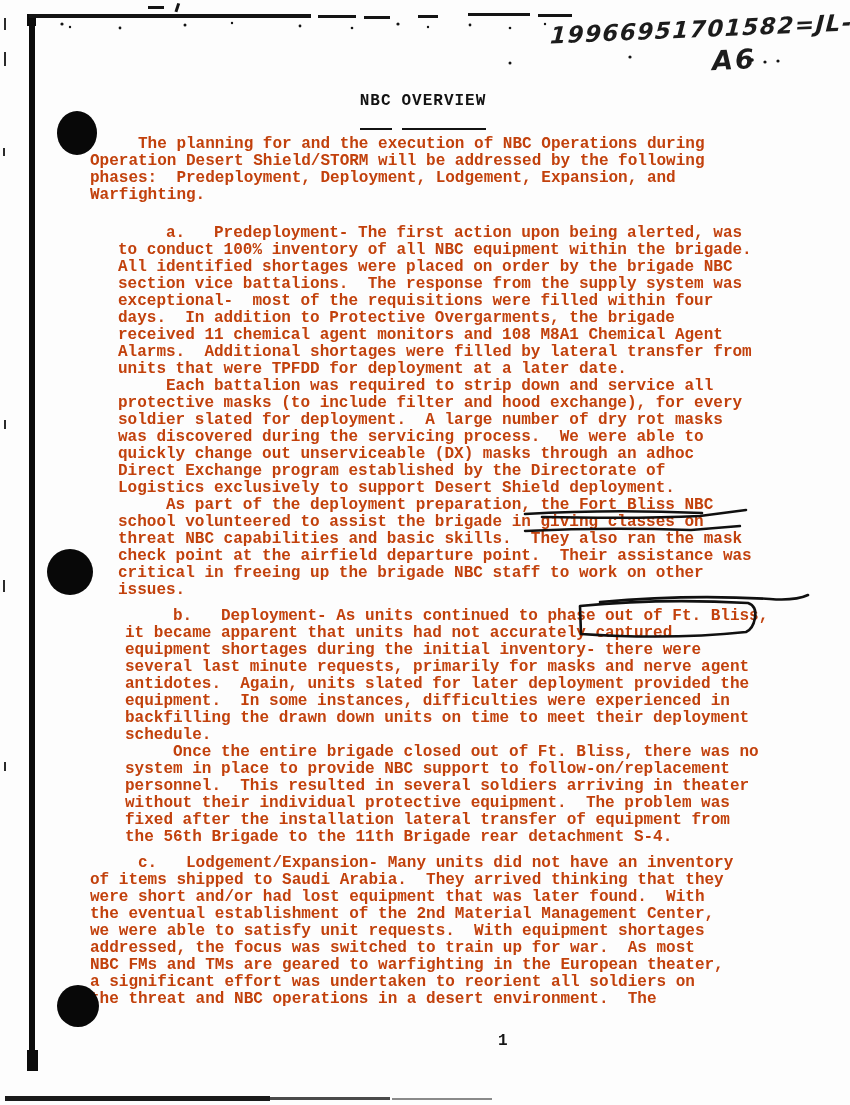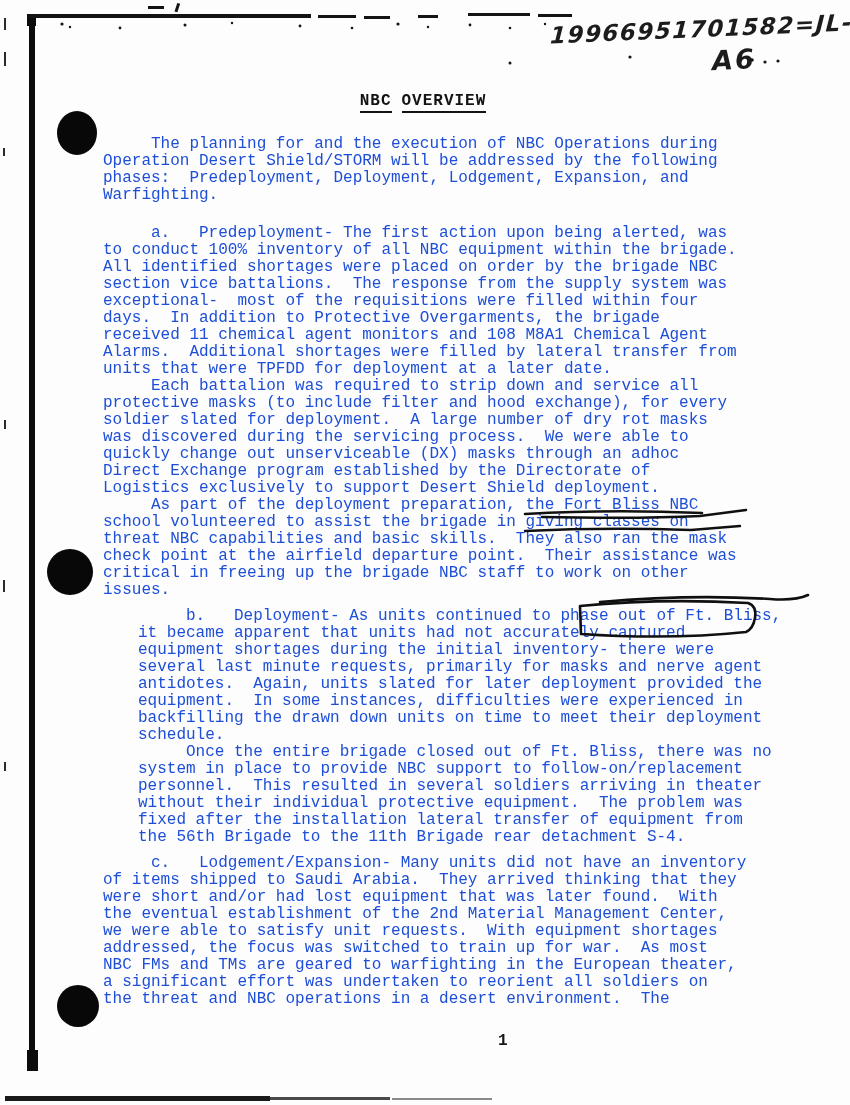--- a/index.html
+++ b/index.html
@@ -1,30 +1,30 @@
 <!DOCTYPE html>
 <html><head>
 <meta charset="utf-8">
 <style>
   html,body{margin:0;padding:0;background:#ffffff;}
   .page{
     position:relative;width:850px;height:1105px;background:#fdfdfd;overflow:hidden;
     font-family:"Liberation Mono","DejaVu Sans Mono",monospace;
   }
   .tblock{
-    position:absolute;left:103px;margin:0;
+    position:absolute;left:90px;margin:0;
     font-family:"Liberation Mono","DejaVu Sans Mono",monospace;
-    font-size:16px;line-height:17px;font-weight:normal;color:#1d4ed8;
+    font-size:16px;line-height:17px;font-weight:bold;color:#c2410c;
     white-space:pre;letter-spacing:0px;
   }
   .title{
     position:absolute;left:103px;top:92px;width:640px;text-align:center;
     font-size:16px;font-weight:bold;color:#131313;letter-spacing:1px;
   }
-  .title .tw{border-bottom:2px solid #131313;padding-bottom:1px;margin:0 5px;}
+  .title .tw{border-bottom:2px solid #131313;padding-bottom:18px;margin:0 5px;}
   .pagenum{
     position:absolute;left:498px;top:1032px;font-size:16px;font-weight:bold;color:#161616;
   }
   .hand-id{
     position:absolute;left:550px;top:16px;width:300px;
     font-family:"DejaVu Sans",sans-serif;font-style:italic;font-weight:bold;
     font-size:23px;color:#1c1c1c;transform:rotate(-2.5deg) skewX(-6deg);
     letter-spacing:1.5px;white-space:nowrap;
   }
   .hand-a6{
@@ -43,21 +43,21 @@
 
   <div class="hand-a6">A6</div>
 
   <div class="title"><span class="tw">NBC</span><span class="tw">OVERVIEW</span></div>
 
   <pre class="tblock" style="top:136px;">     The planning for and the execution of NBC Operations during
 Operation Desert Shield/STORM will be addressed by the following
 phases:  Predeployment, Deployment, Lodgement, Expansion, and
 Warfighting.</pre>
 
-  <pre class="tblock" style="top:225px;">     a.   Predeployment- The first action upon being alerted, was
+  <pre class="tblock" style="top:225px;margin-left:28px;">     a.   Predeployment- The first action upon being alerted, was
 to conduct 100% inventory of all NBC equipment within the brigade.
 All identified shortages were placed on order by the brigade NBC
 section vice battalions.  The response from the supply system was
 exceptional-  most of the requisitions were filled within four
 days.  In addition to Protective Overgarments, the brigade
 received 11 chemical agent monitors and 108 M8A1 Chemical Agent
 Alarms.  Additional shortages were filled by lateral transfer from
 units that were TPFDD for deployment at a later date.
      Each battalion was required to strip down and service all
 protective masks (to include filter and hood exchange), for every

